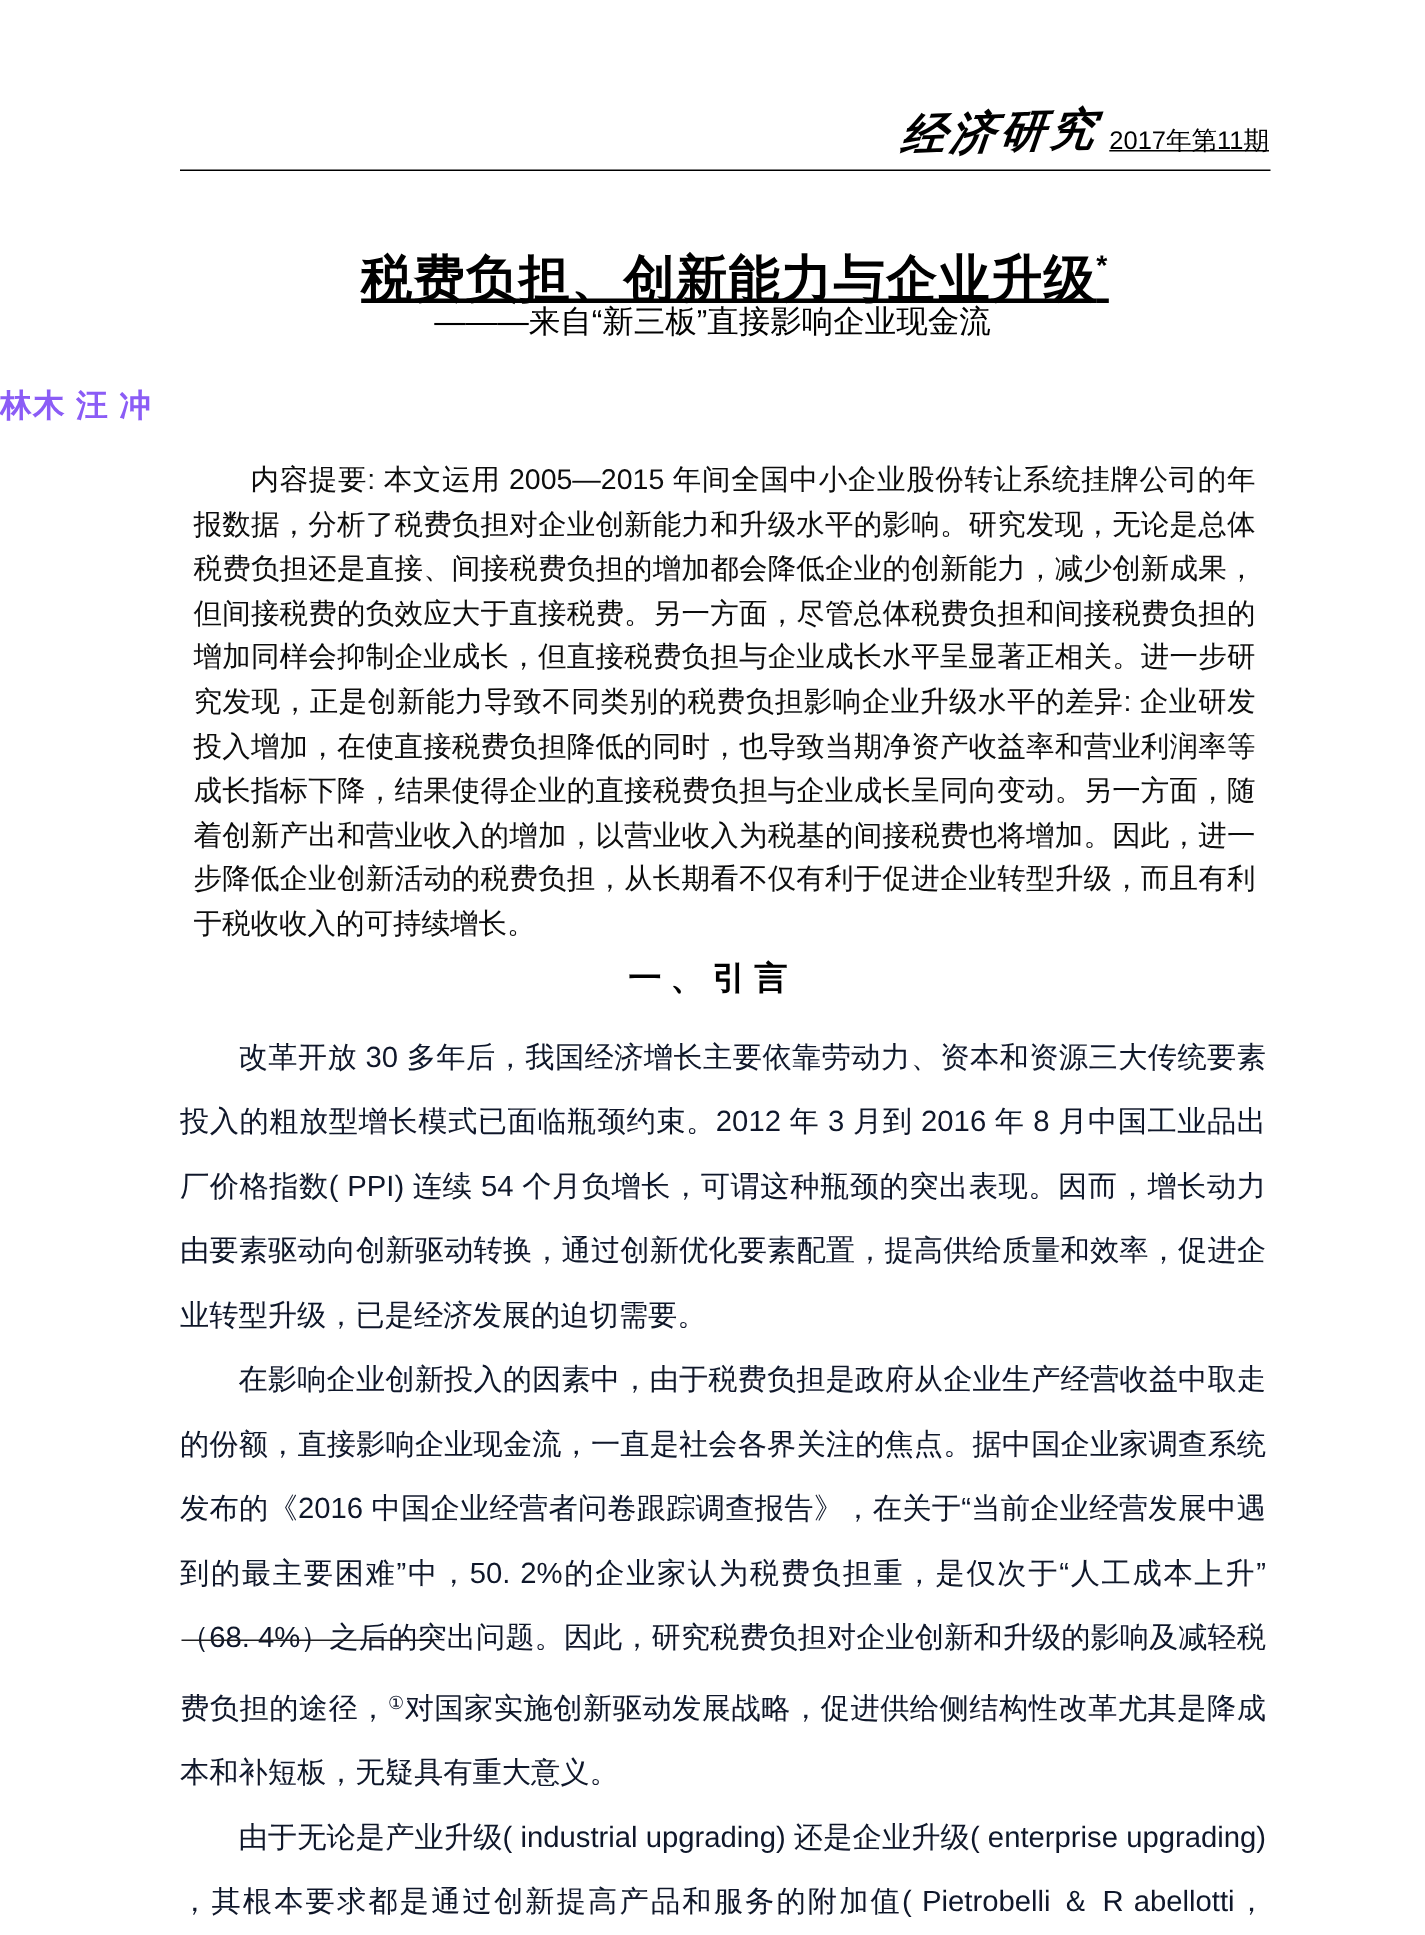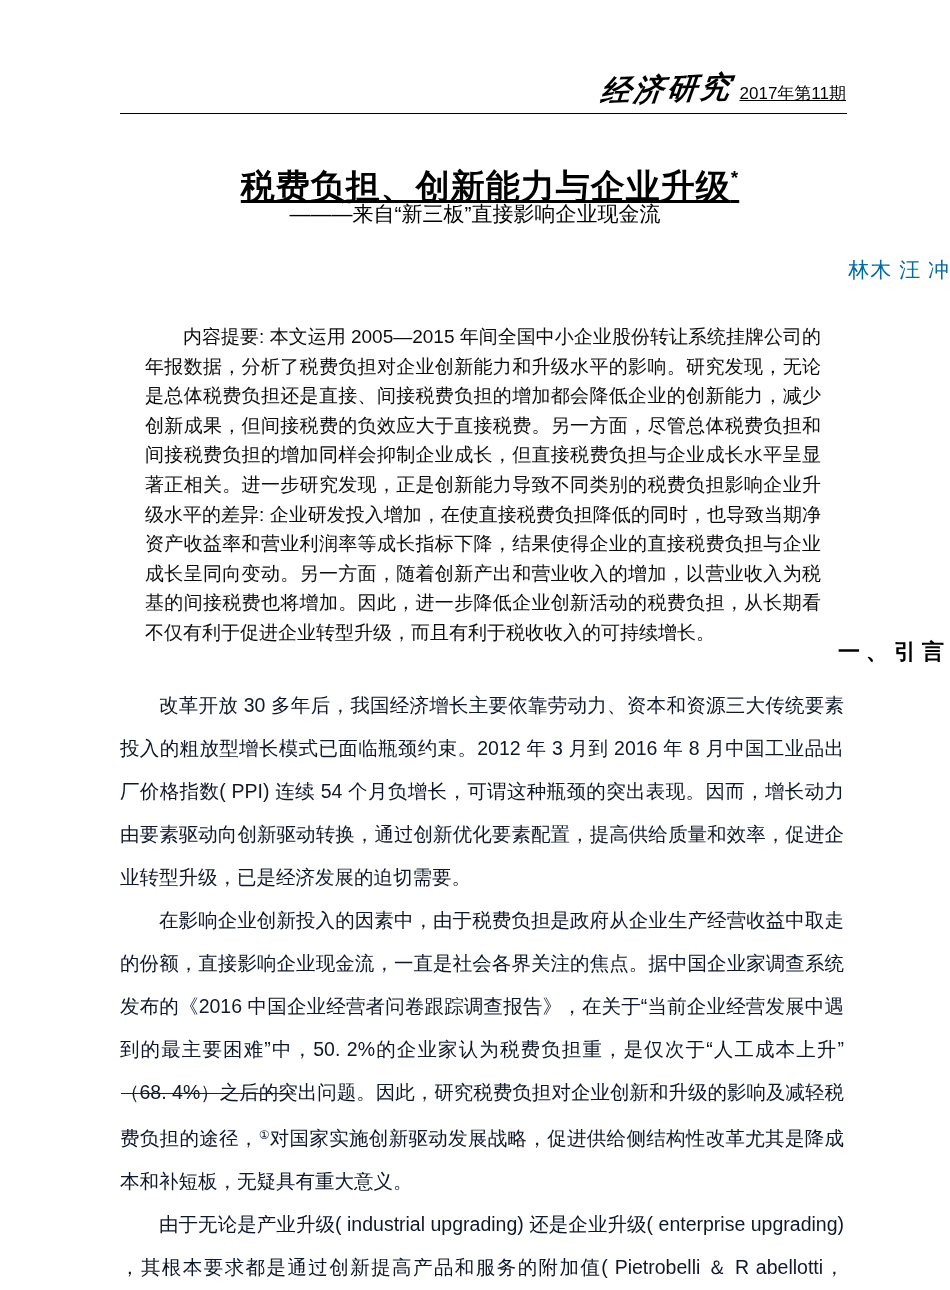--- a/index.html
+++ b/index.html
@@ -38,33 +38,33 @@
     font-size:34px; line-height:42px;
     color:#000; letter-spacing:1px;text-decoration:underline;
   }
   .paper-title .sup-star { font-size:19px; vertical-align:14px; }
   .paper-subtitle {
     position:absolute; top:200px; left:0; width:100%;
     text-align:center; font-size:21px; color:#000;
   }
   .paper-authors {
     position:absolute; top:256px; left:0; width:100%;
-    text-align:right; font-size:21px; color:#0369a1; letter-spacing:1px;
+    text-align:left; font-size:21px; color:#8b5cf6; letter-spacing:1px;font-weight:bold;
   }
   
   .abstract-block {
     position:absolute; top:306px; left:129px; width:708px;
     font-size:19px; line-height:29.6px; color:#0d0d0d;
     text-align:justify;
   }
-  .abstract-block p { margin:16px; text-indent:2em; }
+  .abstract-block p { margin:0; text-indent:2em; }
   
   .section-heading {
     position:absolute; top:622px; left:0; width:100%;
-    text-align:right; font-size:22px; color:#000;
+    text-align:center; font-size:22px; color:#000;
     letter-spacing:6px;
     margin-top:15px;
   }
   
   .body-block {
     position:absolute; top:684px; left:120px; width:724px;
     font-size:19.5px; line-height:43px; color:#0f172a;
     text-align:justify;
   }
   .body-block p { margin:0; text-indent:2em; }

